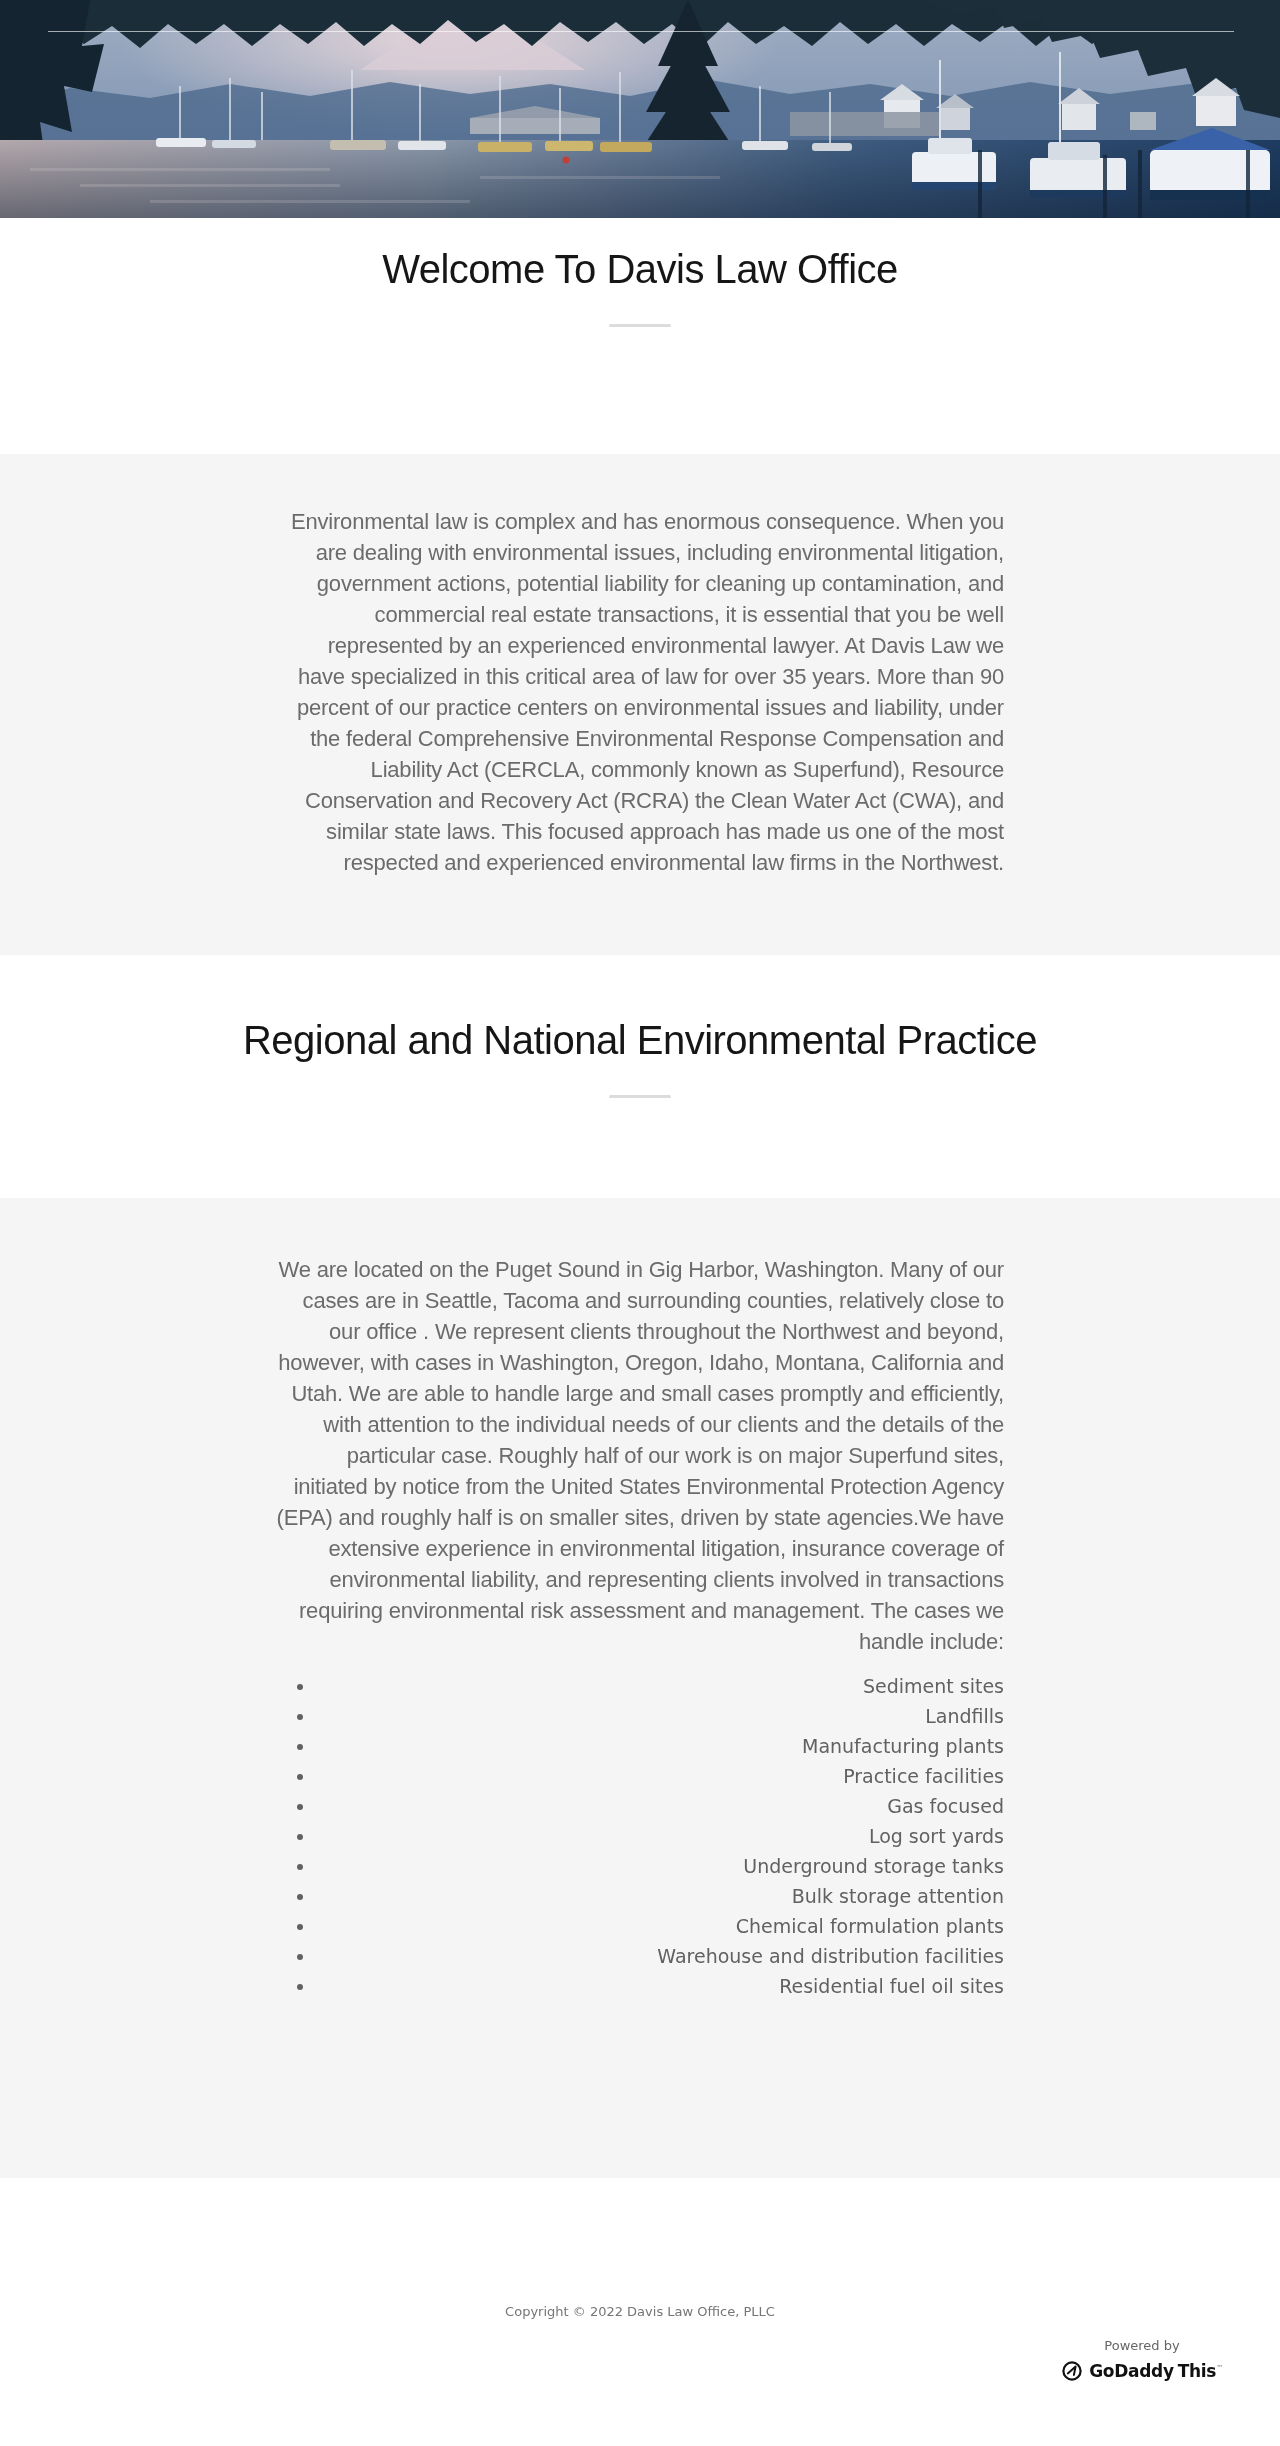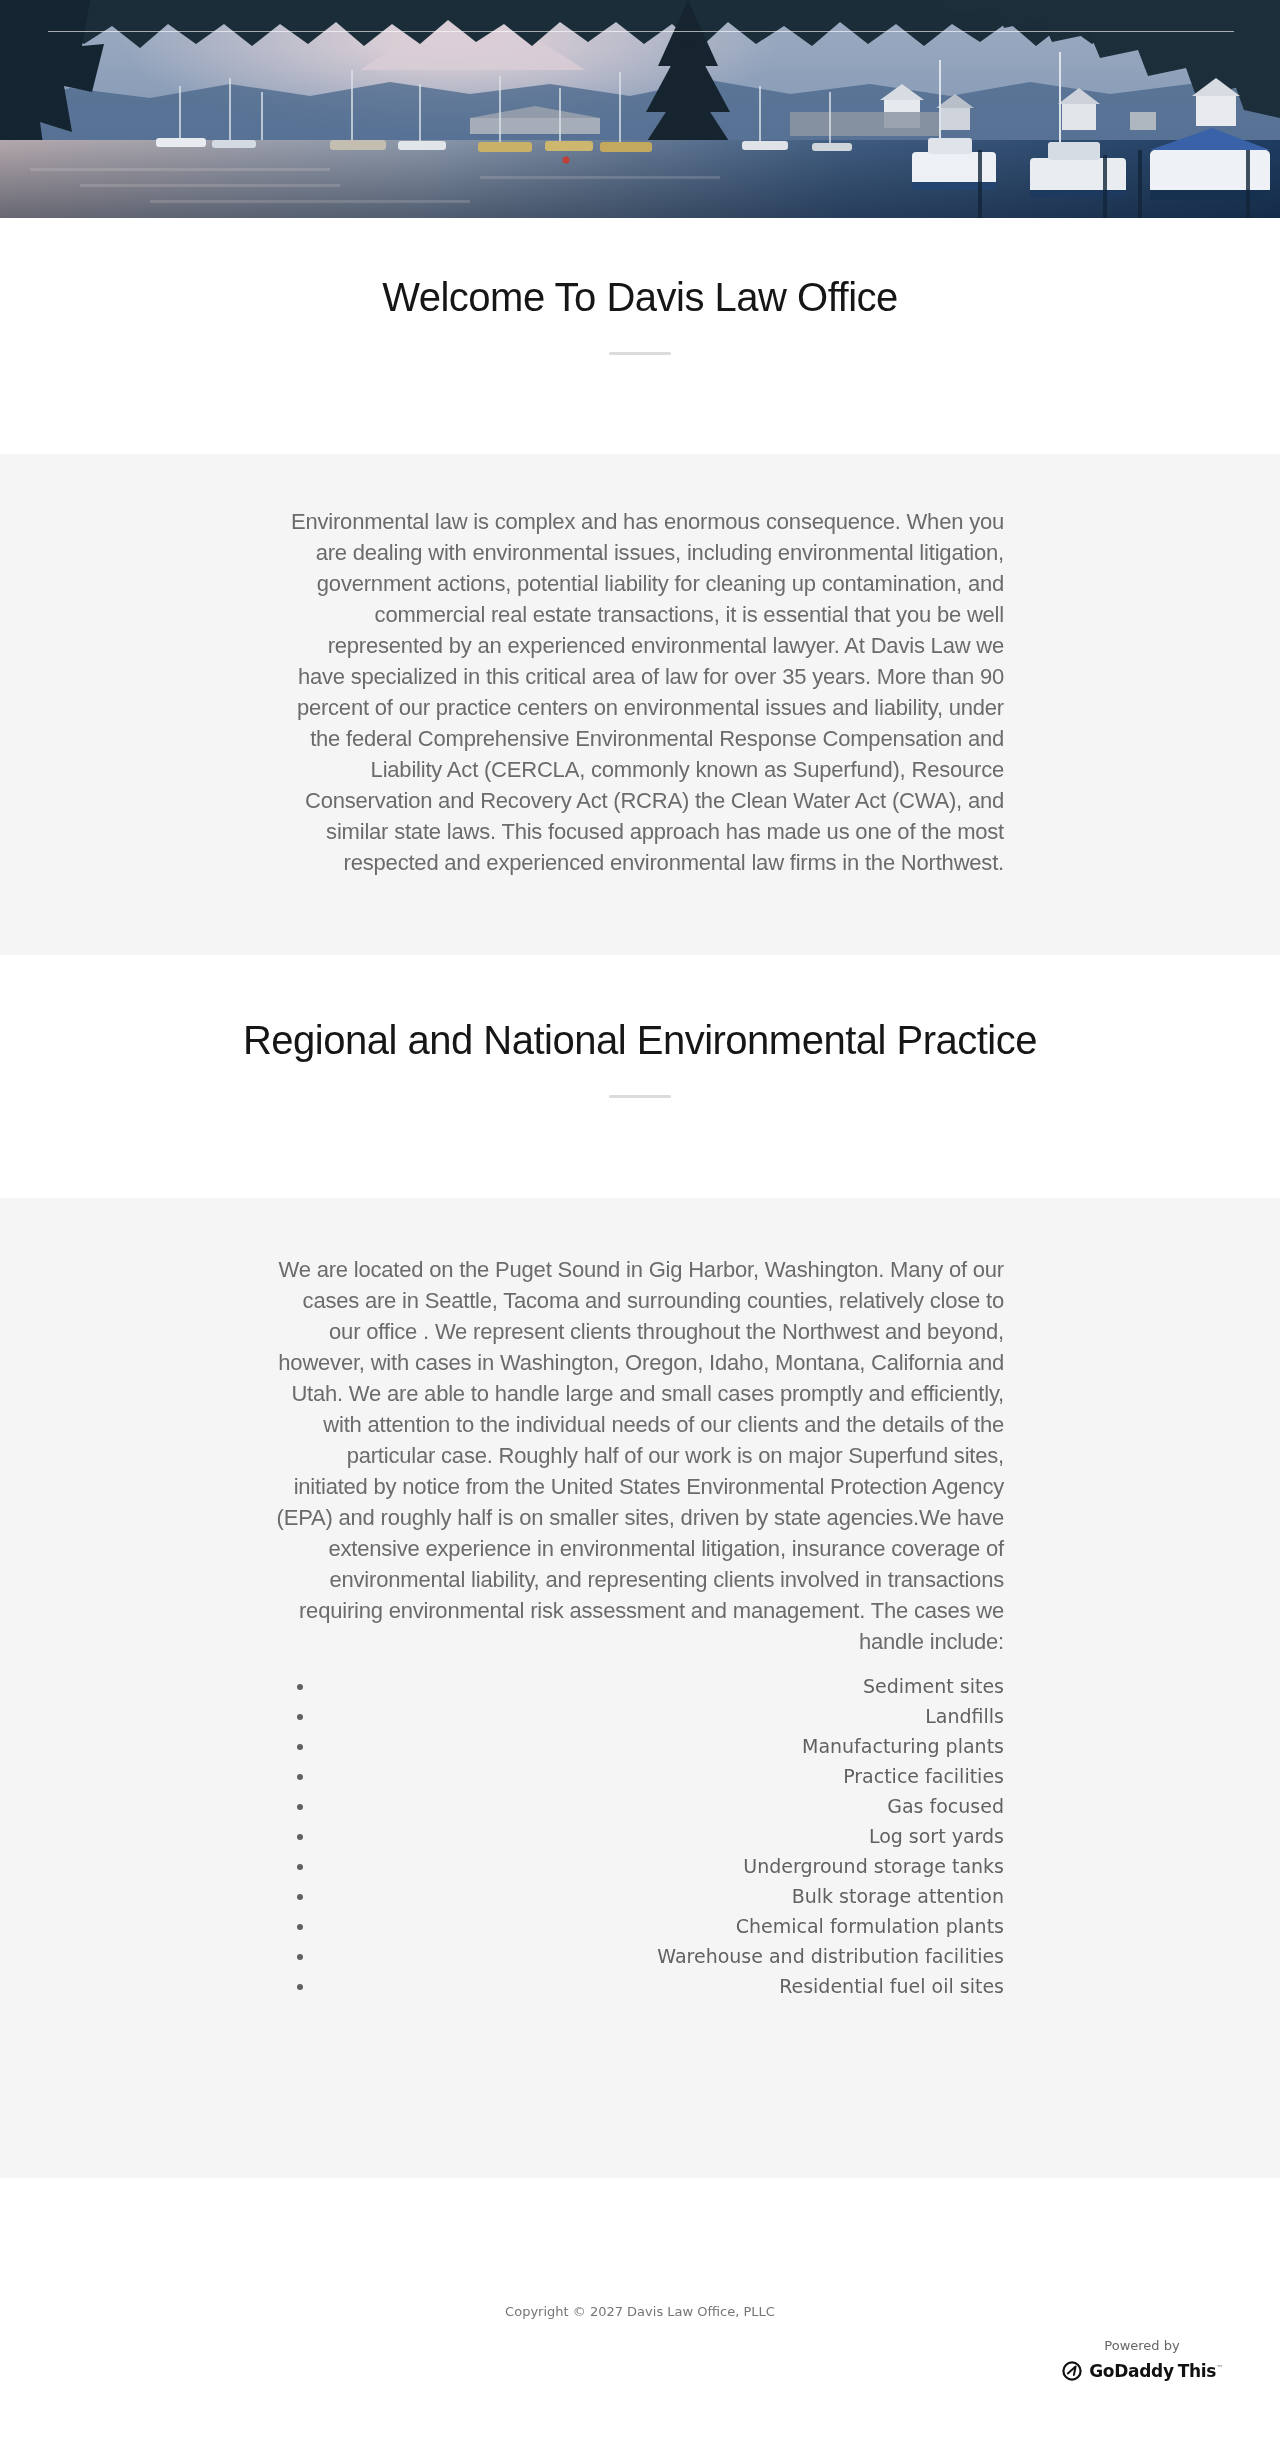--- a/index.html
+++ b/index.html
@@ -40,21 +40,21 @@
 
   h1.page-heading, h2.page-heading {
     font-family: "Liberation Sans", sans-serif;
     font-weight: 400;
     font-size: 40px;
     line-height: 46px;
     letter-spacing: -0.5px;
     color: #161616;
     text-align: center;
   }
-  .s-welcome h1  { padding-top: 56px; }
+  .s-welcome h1  { padding-top: 28px; }
   .s-practice h2 { padding-top: 62px; }
   .heading-divider {
     width: 62px; height: 3px;
     margin: 32px auto 0 auto;
     background: #dcdcdc;
     border-radius: 2px;
   }
   .content {
     width: 728px;
     margin: 0 auto;
@@ -257,21 +257,21 @@
         <li>Underground storage tanks</li>
         <li>Bulk storage attention</li>
         <li>Chemical formulation plants</li>
         <li>Warehouse and distribution facilities</li>
         <li>Residential fuel oil sites</li>
       </ul>
     </div>
   </section>
 
   <footer class="sect s-footer">
-    <div class="copyright">Copyright © 2027 Davis Law Office, PLLC</div>
+    <div class="copyright">Copyright © 2022 Davis Law Office, PLLC</div>
     <div class="powered">
       <div class="powered-label">Powered by</div>
       <div class="brand-row">
         <span>
           <svg width="22" height="22" viewBox="0 0 22 22" aria-hidden="true">
             <circle cx="11" cy="11" r="8.6" fill="none" stroke="#111111" stroke-width="2.2"></circle>
             <path d="M6.8 13.4 L14.6 6.6 L12.9 14.9" fill="none" stroke="#111111" stroke-width="2" stroke-linecap="round" stroke-linejoin="round"></path>
           </svg>
         </span>
         <span class="brand-text"><span>GoDaddy</span><span class="brand-suffix">This</span><span class="brand-tm">™</span></span>

